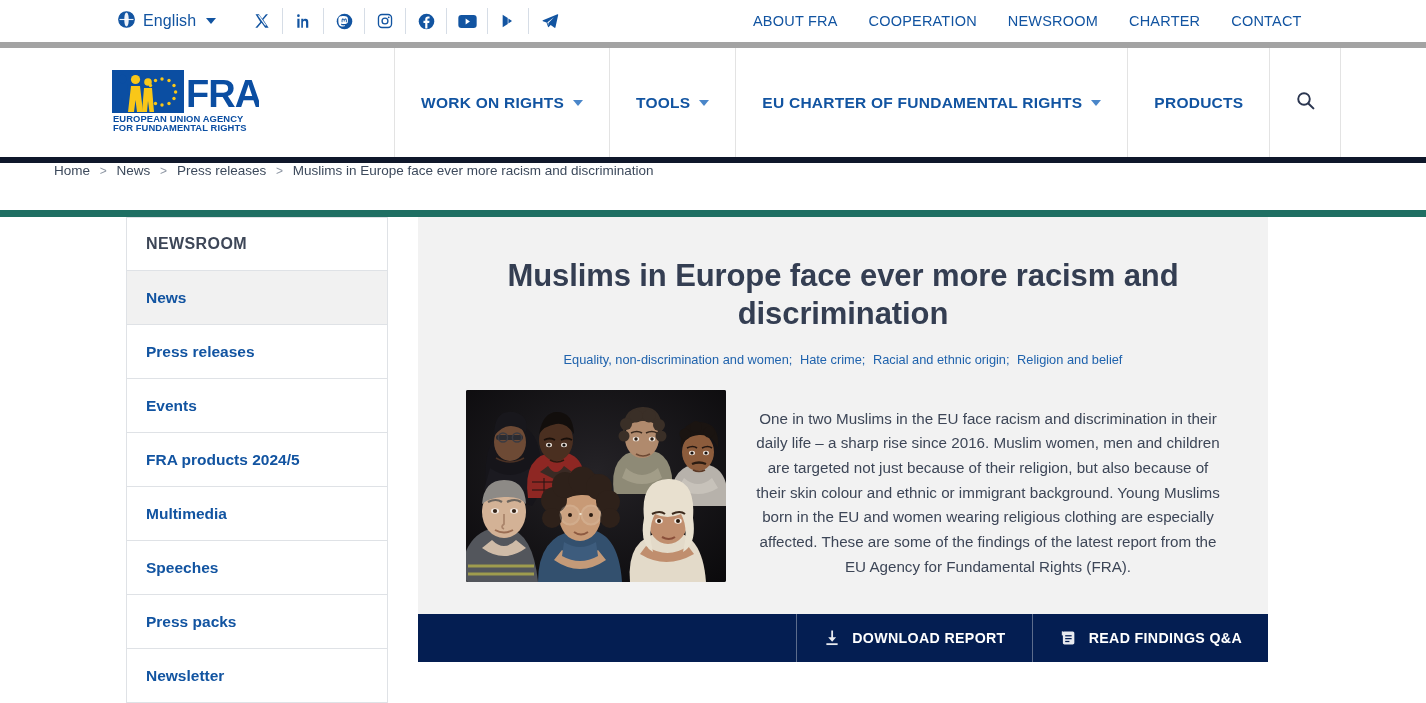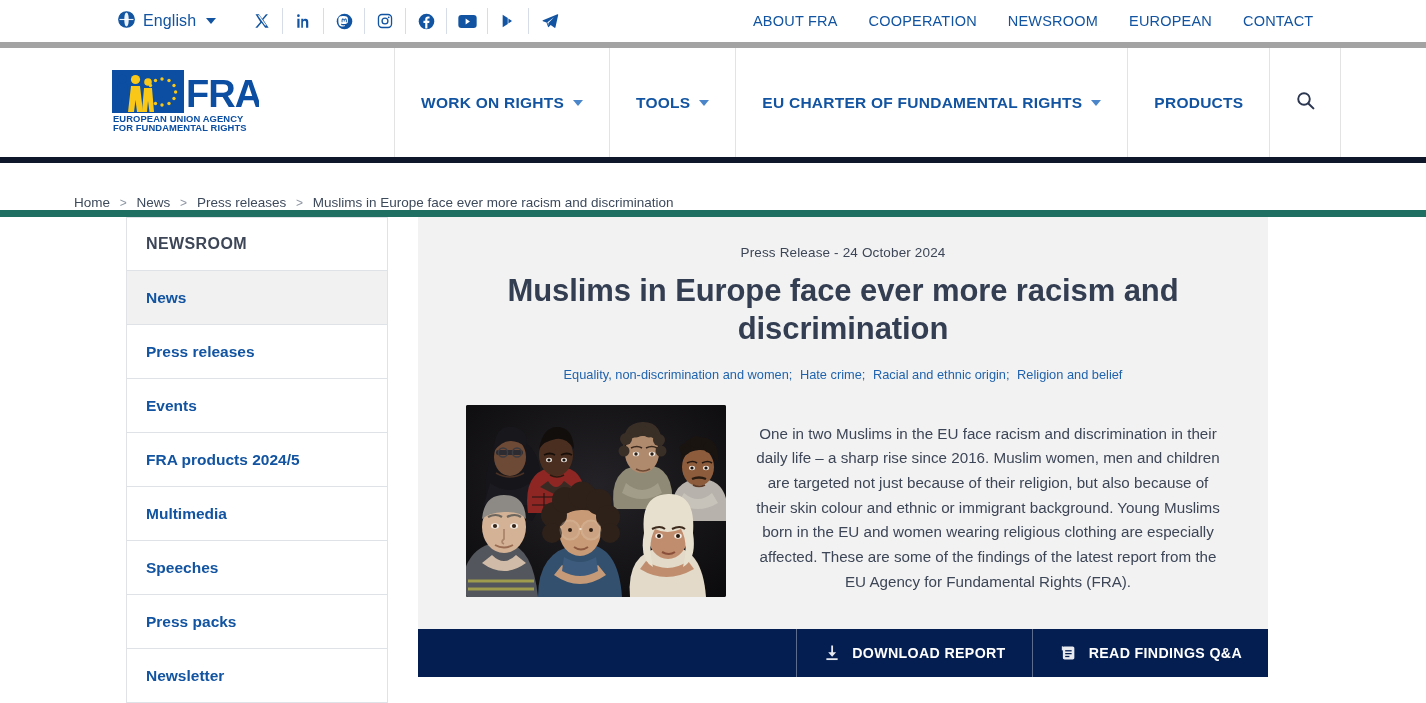--- a/index.html
+++ b/index.html
@@ -116,22 +116,22 @@
     align-items: center;
     justify-content: center;
     border-right: 1px solid #e3e3e3;
     cursor: pointer;
   }
 
   
   .crumbwrap {
     height: 47px;
     display: flex;
-    align-items: flex-end;
-    padding-left: 74px;
+    align-items: flex-start;
+    padding-left: 54px;
     background: #fff;
   }
   .crumb { font-size: 13.5px; color: #3d4a5c; }
   .crumb a { color: #3d4a5c; text-decoration: none; cursor: pointer; }
   .crumb .sep { margin: 0 6px; color: #8d96a3; font-size: 12px; }
   .crumb .cur { color: #3d4a5c; }
 
   .tealbar { height: 7px; background: #1f6f63; width: 100%; }
 
   
@@ -322,21 +322,21 @@
       <svg width="18" height="18" viewBox="0 0 24 24">
         <path fill="#1254a1" d="M22 3L2.6 11.1c-.7.3-.7.9 0 1.1l4.7 1.7 2 5.9c.2.6.6.7 1 .2l2.6-2.6L18 21c.6.4 1.1.2 1.3-.6L22.9 4c.2-.9-.3-1.3-.9-1zM8.6 13.8L17.4 7 9.9 14.6l-.3 3.3z"></path>
       </svg>
     </span>
   </div>
 
   <div class="toplinks">
     <a>ABOUT FRA</a>
     <a>COOPERATION</a>
     <a>NEWSROOM</a>
-    <a>EUROPEAN</a>
+    <a>CHARTER</a>
     <a>CONTACT</a>
   </div>
 </div>
 
 <div class="header">
 
   <div class="logo-cell">
     <span class="logo">
       <svg width="147" height="62" viewBox="0 0 147 62">
 
@@ -441,21 +441,20 @@
       </div>
       <div class="side-item">
         <span>Newsletter</span>
       </div>
     </div>
   </aside>
 
   <main class="content">
     <div class="card">
 
-      <div class="eyebrow">Press Release - 24 October 2024</div>
 
       <h1 class="headline">Muslims in Europe face ever more racism and discrimination</h1>
 
       <div class="topics">
         <a>Equality, non-discrimination and women</a><span class="semi">;</span>
         <a>Hate crime</a><span class="semi">;</span>
         <a>Racial and ethnic origin</a><span class="semi">;</span>
         <a>Religion and belief</a>
       </div>
 

